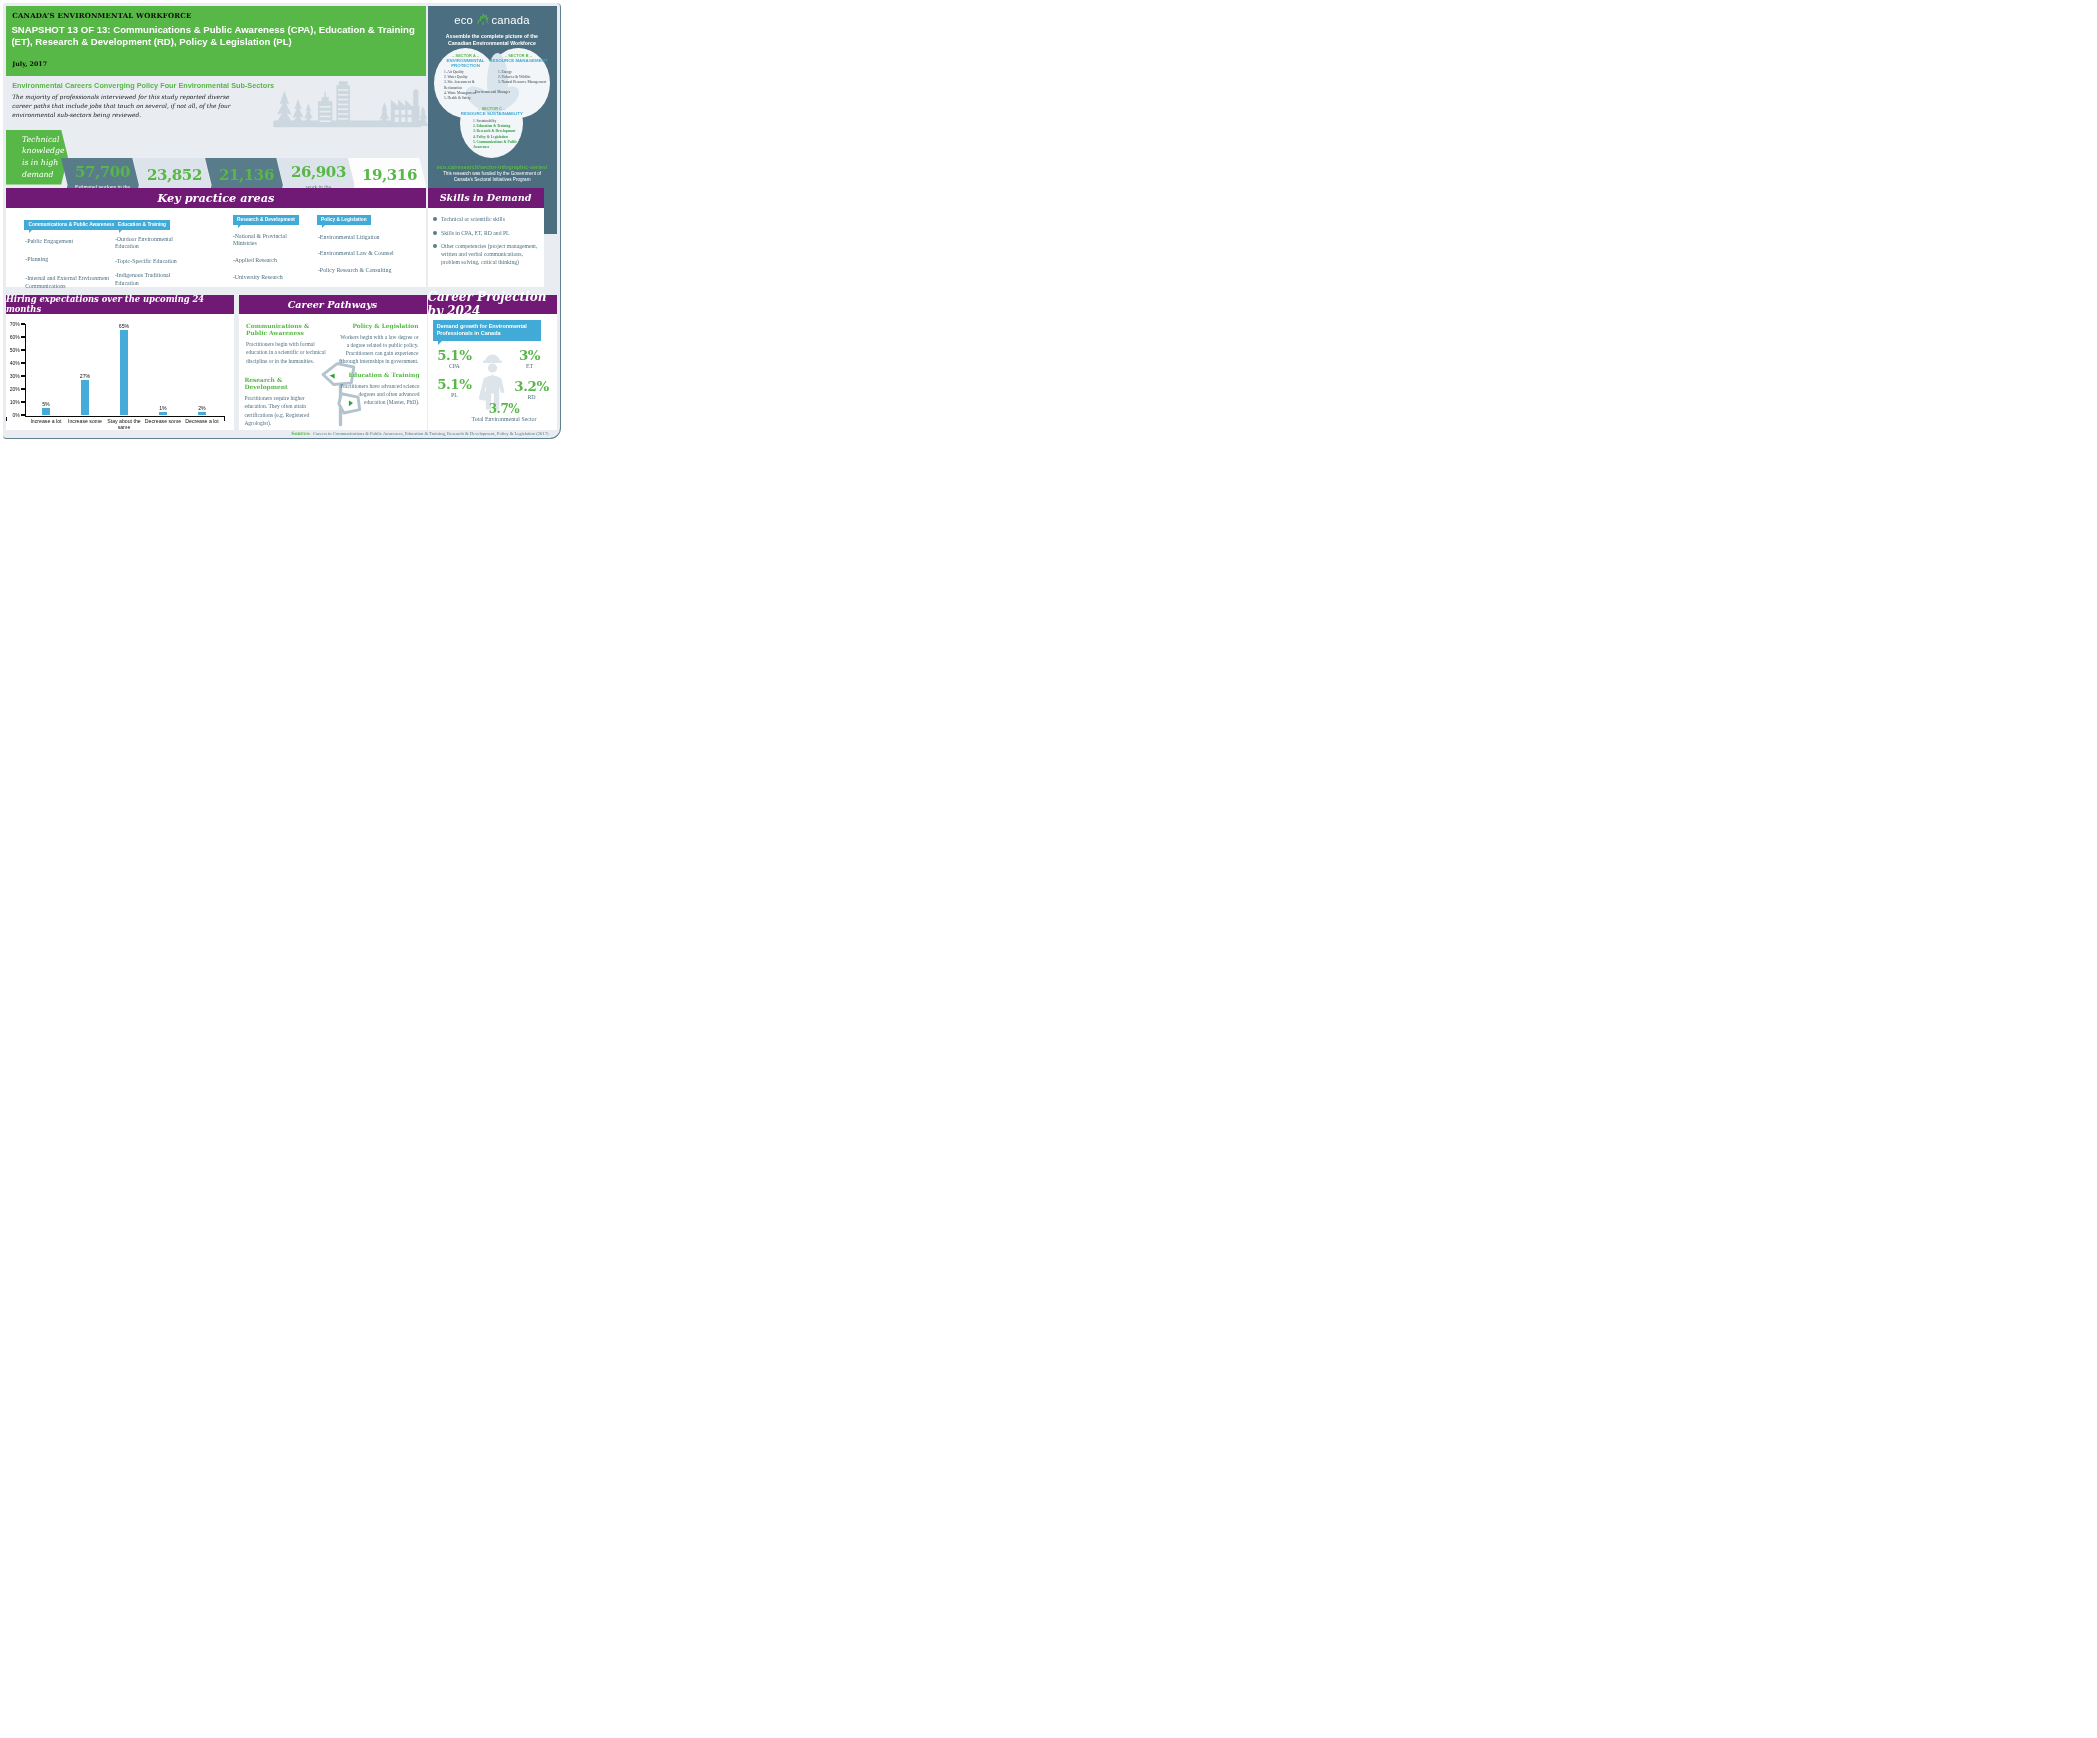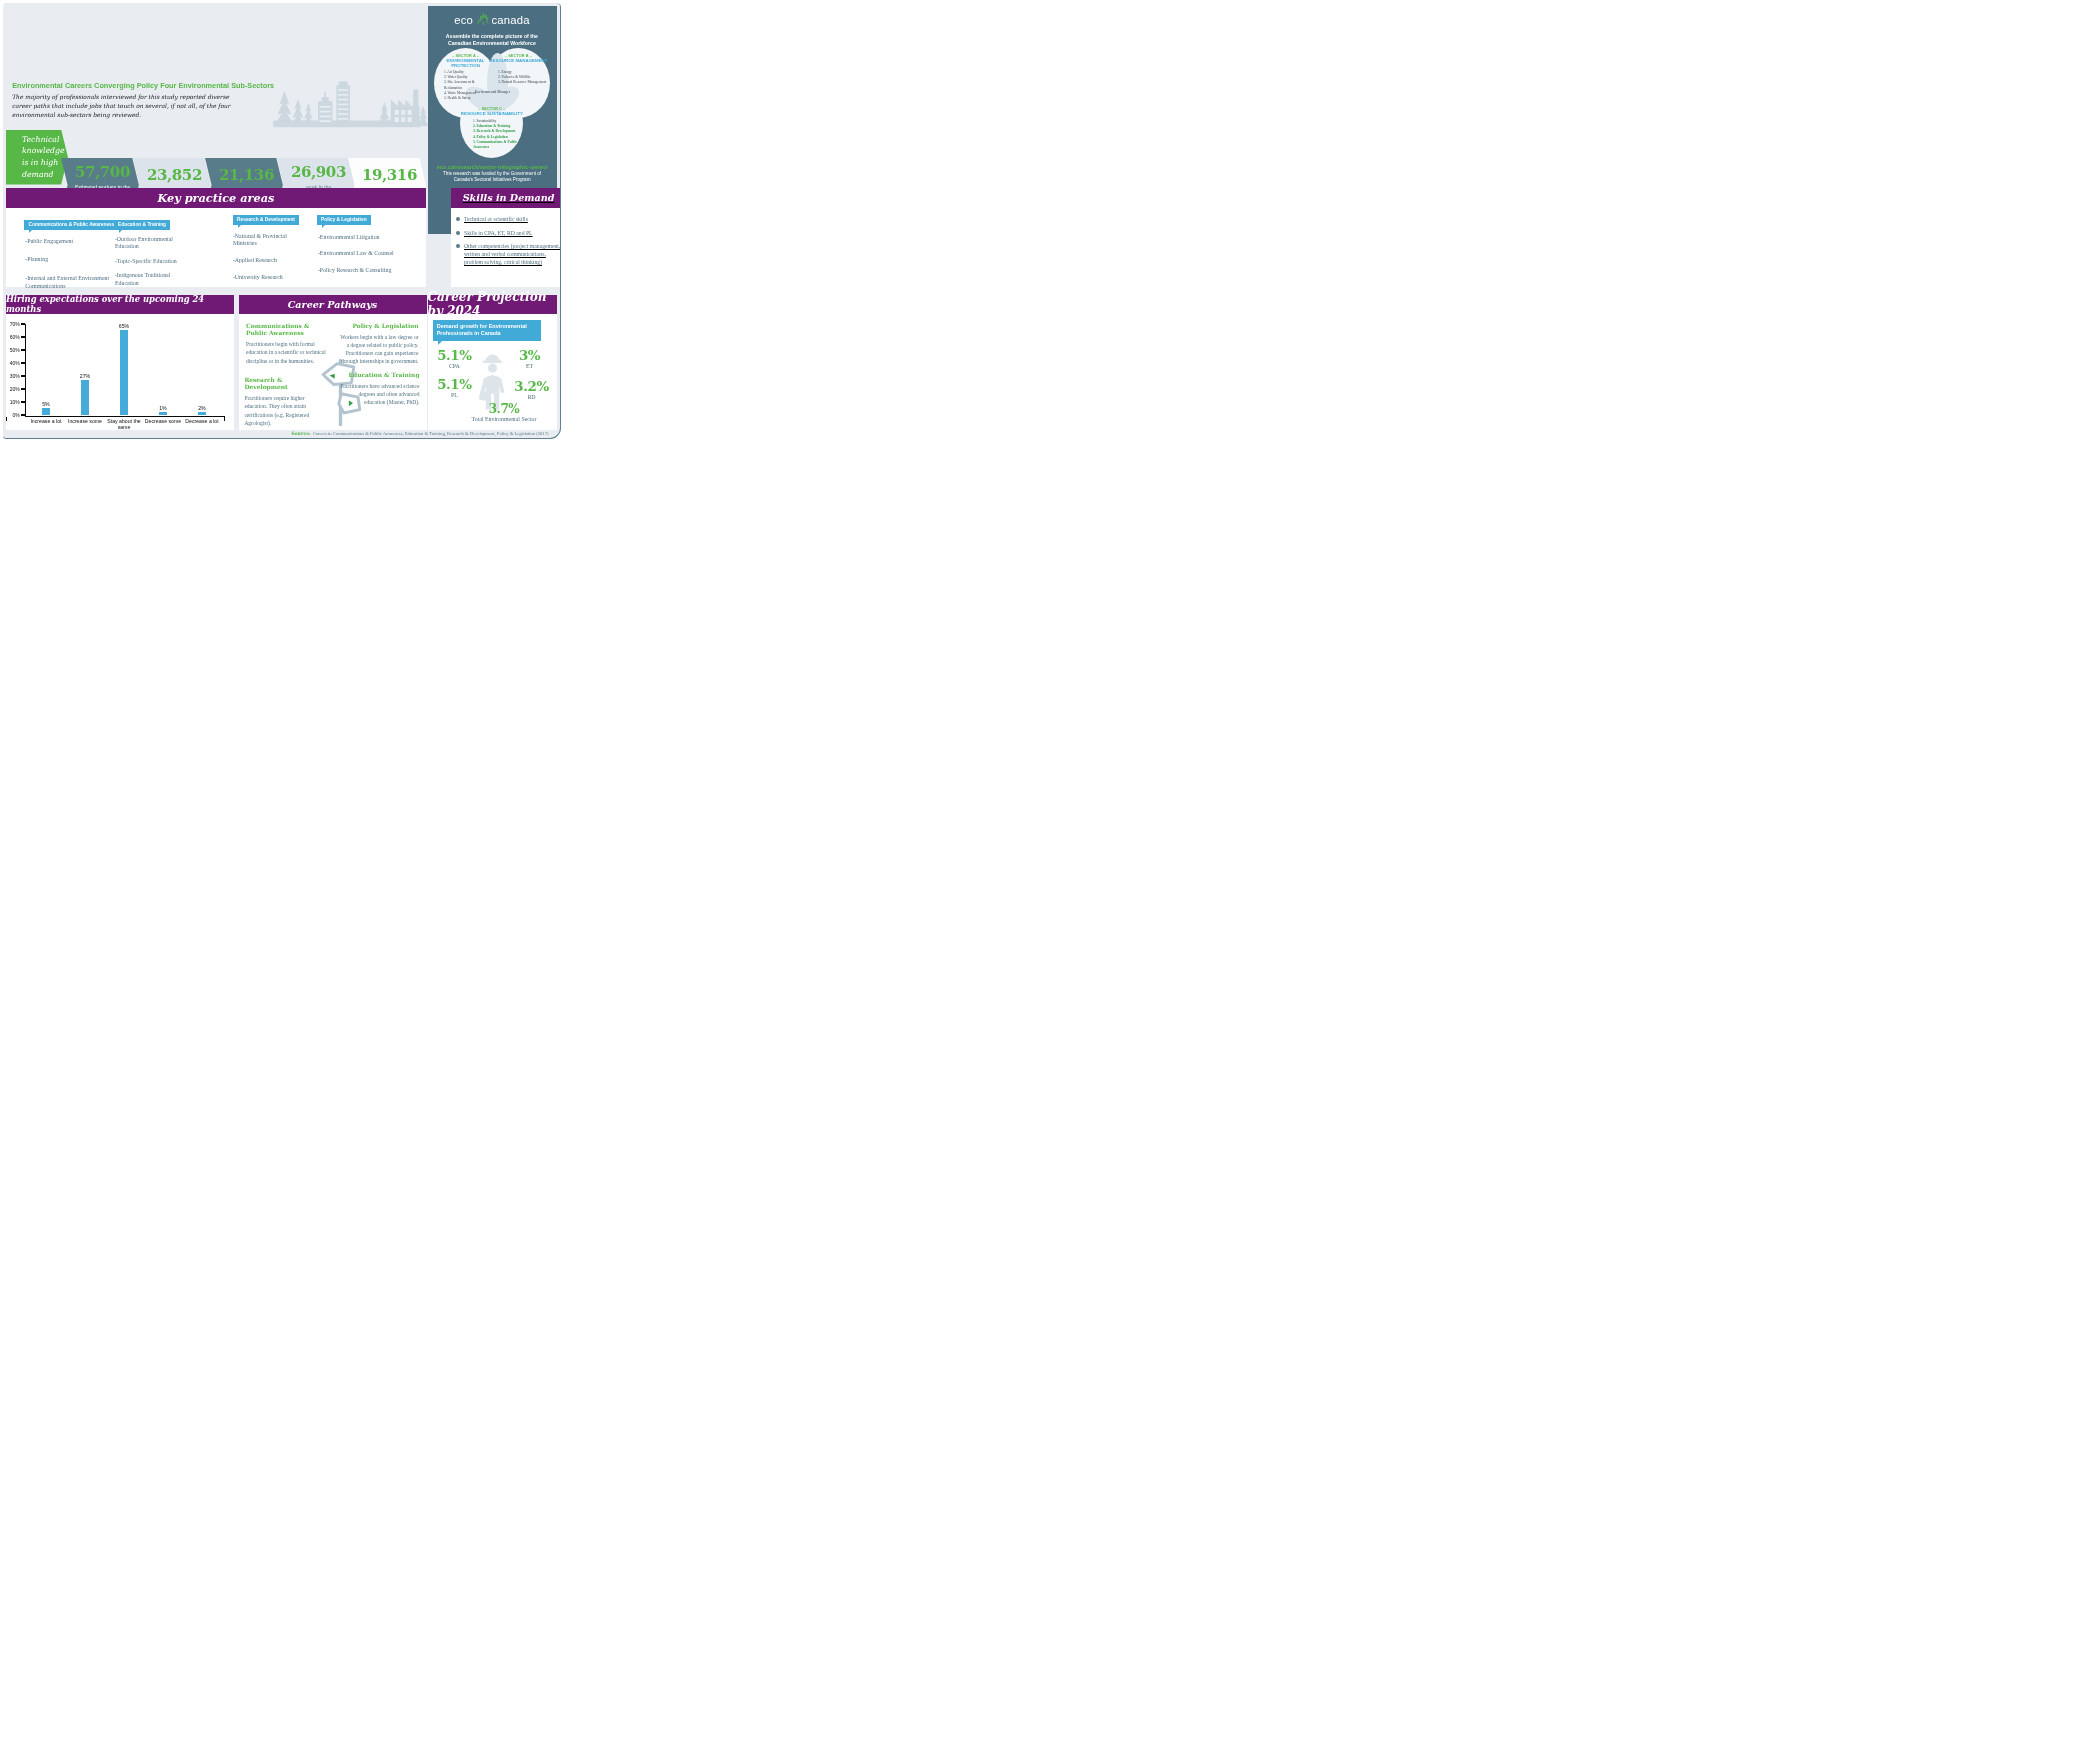--- a/index.html
+++ b/index.html
@@ -83,21 +83,21 @@
        border-top:3.8px solid #41aad6;border-right:3.8px solid transparent;}
   .t1{left:18.5px;top:32px;} .t2{left:108px;top:32px;} .t3{left:227px;top:27px;} .t4{left:311px;top:27px;}
   .kp-list{position:absolute;display:flex;flex-direction:column;font-family:"Liberation Serif",serif;
        font-size:5.9px;line-height:1.3;color:#4e7082;}
   .l1{left:19.3px;top:50px;width:84px;row-gap:11.3px;}
   .l2{left:109px;top:48px;width:78px;row-gap:6.7px;}
   .l3{left:227px;top:45px;width:76px;row-gap:9.2px;}
   .l4{left:312px;top:46px;width:82px;row-gap:9.2px;}
 
   
-  .skills-card{left:448px;top:185px;width:116px;height:99px;text-decoration:underline;}
+  .skills-card{left:425px;top:185px;width:116px;height:99px;}
   .skills-card .card-head{height:20px;}
   .skills-title{font-size:9.6px;}
   .skills-body{padding:7.6px 5.9px 0 5.9px;display:flex;flex-direction:column;row-gap:5.5px;}
   .skill{display:flex;column-gap:3.8px;}
   .dot{width:3.8px;height:3.8px;border-radius:50%;background:#5b7d8a;margin-top:2.1px;flex:none;}
   .skill-txt{font-family:"Liberation Serif",serif;font-size:5.7px;line-height:1.42;color:#4e7082;}
 
   
   .hire-card{left:3.4px;top:292px;width:228px;height:135px;}
   .hire-title{font-size:8.4px;}
@@ -155,20 +155,25 @@
   .source-bar{left:0;top:428px;width:557px;height:6.7px;}
   .source-inner{position:absolute;right:11px;top:0;height:6.7px;display:flex;align-items:center;column-gap:2.1px;
             font-family:"Liberation Serif",serif;font-size:4.6px;color:#5b7d8a;}
   .src-label{font-family:"DejaVu Serif",serif;font-weight:bold;color:#57b747;font-size:4.6px;}
 </style>
 </head>
 <body>
 
 <div class="page">
 
+  <div class="abs hdr">
+    <div class="abs hdr-kicker">CANADA’S ENVIRONMENTAL WORKFORCE</div>
+    <div class="abs hdr-title">SNAPSHOT 13 OF 13: Communications &amp; Public Awareness (CPA), Education &amp; Training (ET), Research &amp; Development (RD), Policy &amp; Legislation (PL)</div>
+    <div class="abs hdr-date">July, 2017</div>
+  </div>
 
   <div class="abs sidebar">
     <div class="abs logo">
       <span class="logo-txt">eco</span>
       <span>
         <svg width="14.3" height="14.3" viewBox="0 0 36 36">
             <path d="M7 31 L11 22 L14 25 L15 13 L19 19 L21 7 L24 17 L28 10 L28 20 L33 17 L29 27 L33 31 M20 28 L21 35" fill="none" stroke="#57b747" stroke-width="2.4" stroke-linecap="round" stroke-linejoin="round"></path>
           </svg>
       </span>
       <span class="logo-txt">canada</span>

